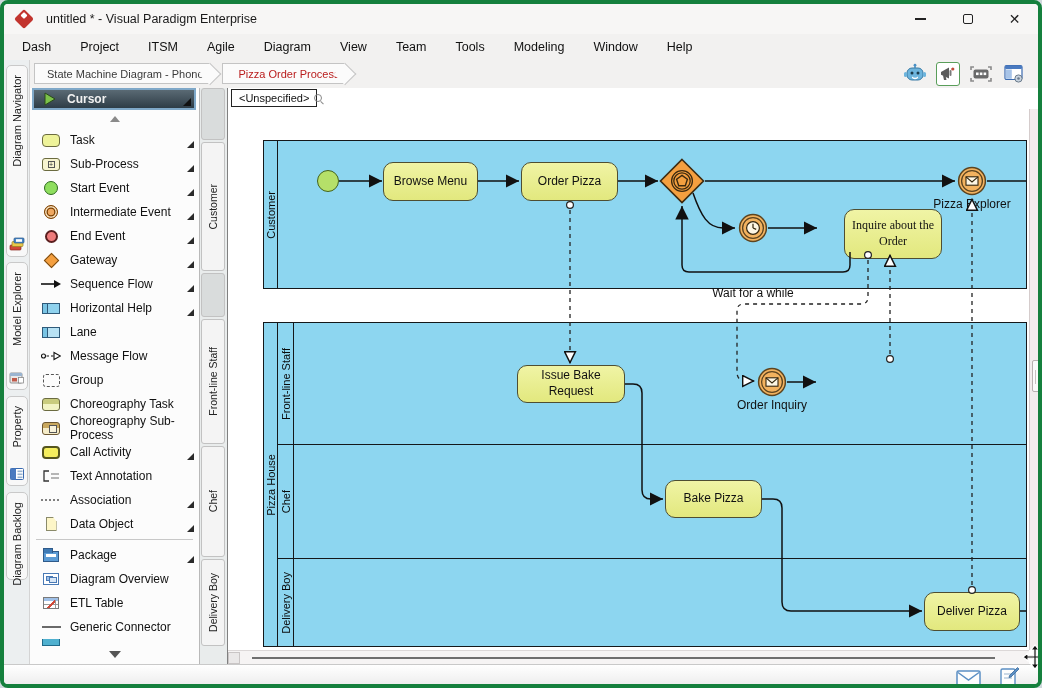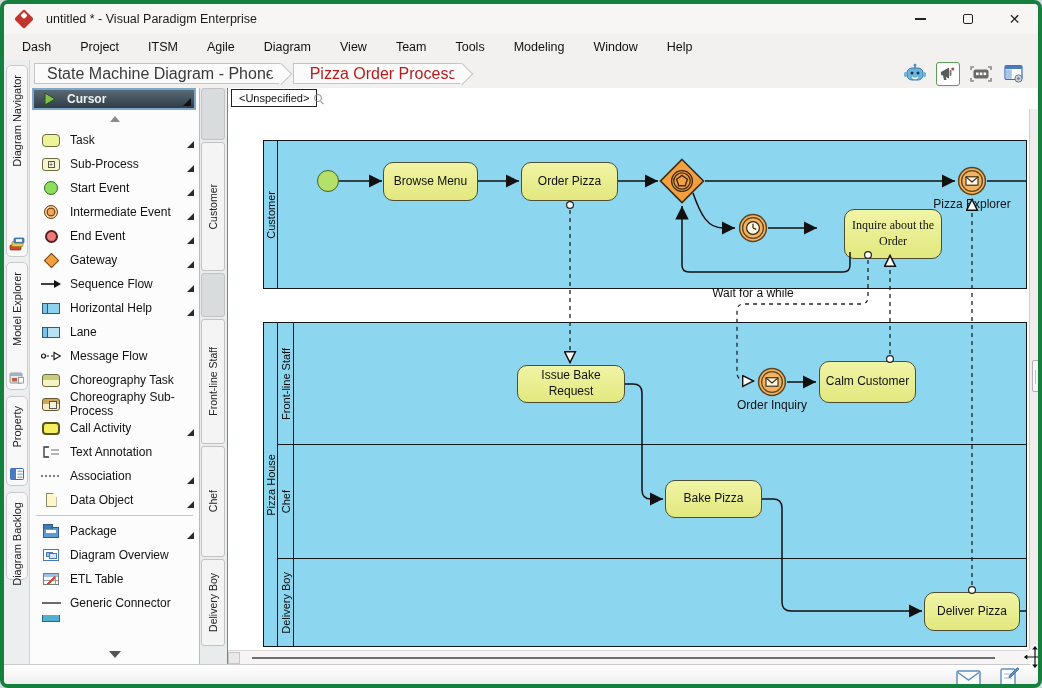--- a/index.html
+++ b/index.html
@@ -23,21 +23,21 @@
 
   
   .menubar { position:absolute; top:30px; left:0; width:100%; height:26px; background:#f2f1f0;
              display:flex; align-items:center; gap:29px; padding-left:18px; font-size:12.5px; color:#111; }
   .menu-item { cursor:default; }
 
   
   .toolbar { position:absolute; top:56px; left:0; width:100%; height:28px; background:#f2f1f0; }
   .crumbs { position:absolute; left:30px; top:3px; display:flex; }
   .crumb { position:relative; height:21px; background:#fbfbfb; border:1px solid #c4c4c4; border-right:none;
-           display:flex; align-items:center; font-size:16px; padding:0 6px 0 12px; margin-right:12px; }
+           display:flex; align-items:center; font-size:11px; padding:0 6px 0 12px; margin-right:12px; }
   .crumb::after { content:""; position:absolute; right:-8px; top:2.2px; width:15px; height:15px;
                   background:#fbfbfb; border-top:1px solid #c4c4c4; border-right:1px solid #c4c4c4;
                   transform:rotate(45deg); }
   .crumb-1 { color:#3a3a3a; } .crumb-2 { color:#b91c1c; padding-left:16px; }
   .tb-icons { position:absolute; right:12px; top:2px; display:flex; gap:9px; align-items:center; height:24px; }
   .tb-btn { width:24px; height:24px; display:flex; align-items:center; justify-content:center; }
   .tb-btn.sel { border:1.5px solid #5a9e5a; border-radius:3px; background:#fff; }
 
   
   .sidetabs { position:absolute; left:0; top:56px; width:26px; height:604px; background:#eceff0;
@@ -375,20 +375,26 @@
           <svg width="20" height="10" viewBox="0 0 20 10">
               <circle cx="2.5" cy="5" r="2" fill="#fff" stroke="#111" stroke-width="1.1"></circle>
               <line x1="5.5" y1="5" x2="13" y2="5" stroke="#111" stroke-width="1.2" stroke-dasharray="2.5,2"></line>
               <polygon points="13,1.5 19.5,5 13,8.5" fill="#fff" stroke="#111" stroke-width="1.1"></polygon>
             </svg>
         </span>
         <span>Message Flow</span>
       </div>
       <div class="pitem">
         <span class="pic">
+            <span class="pi-group"></span>
+          </span>
+        <span>Group</span>
+      </div>
+      <div class="pitem">
+        <span class="pic">
             <span class="pi-chortask"></span>
           </span>
         <span>Choreography Task</span>
       </div>
       <div class="pitem">
         <span class="pic">
             <span class="pi-chorsub"></span>
           </span>
         <span>Choreography Sub-Process</span>
       </div>
@@ -558,21 +564,20 @@
       <div class="task" style="left:289px;top:256px;width:108px;height:38px;">Issue Bake Request</div>
 
       <svg class="evt" style="left:529px;top:258px;" width="30" height="30" viewBox="0 0 30 30">
         <circle cx="15" cy="15" r="13.4" fill="#f2b25f" stroke="#5d4520" stroke-width="1.5"></circle>
         <circle cx="15" cy="15" r="10.4" fill="#f2b25f" stroke="#5d4520" stroke-width="1.3"></circle>
         <rect x="9" y="10.8" width="12" height="8.4" fill="#fdf6e4" stroke="#33260e" stroke-width="1.1"></rect>
         <path d="M9,10.8 L15,16 L21,10.8" fill="none" stroke="#33260e" stroke-width="1.1"></path>
       </svg>
       <div class="elabel" style="left:482px;top:289px;width:124px;">Order Inquiry</div>
 
-      <div class="task" style="left:591px;top:252px;width:97px;height:42px;">Calm Customer</div>
       <div class="task" style="left:437px;top:371px;width:97px;height:38px;">Bake Pizza</div>
       <div class="task" style="left:696px;top:483px;width:96px;height:39px;">Deliver Pizza</div>
 
       <svg class="flows" width="801" height="541" viewBox="223 105 801 541">
         <defs>
           <marker id="arr" viewBox="0 0 10 10" refX="10" refY="5" markerWidth="9" markerHeight="9" orient="auto">
             <path d="M0,0 L10,5 L0,10 z" fill="#111"></path>
           </marker>
           <marker id="tri" viewBox="0 0 10 10" refX="9.5" refY="5" markerWidth="10" markerHeight="10" orient="auto">
             <path d="M0.8,0.8 L9.2,5 L0.8,9.2 z" fill="#fff" stroke="#111" stroke-width="1.1"></path>

